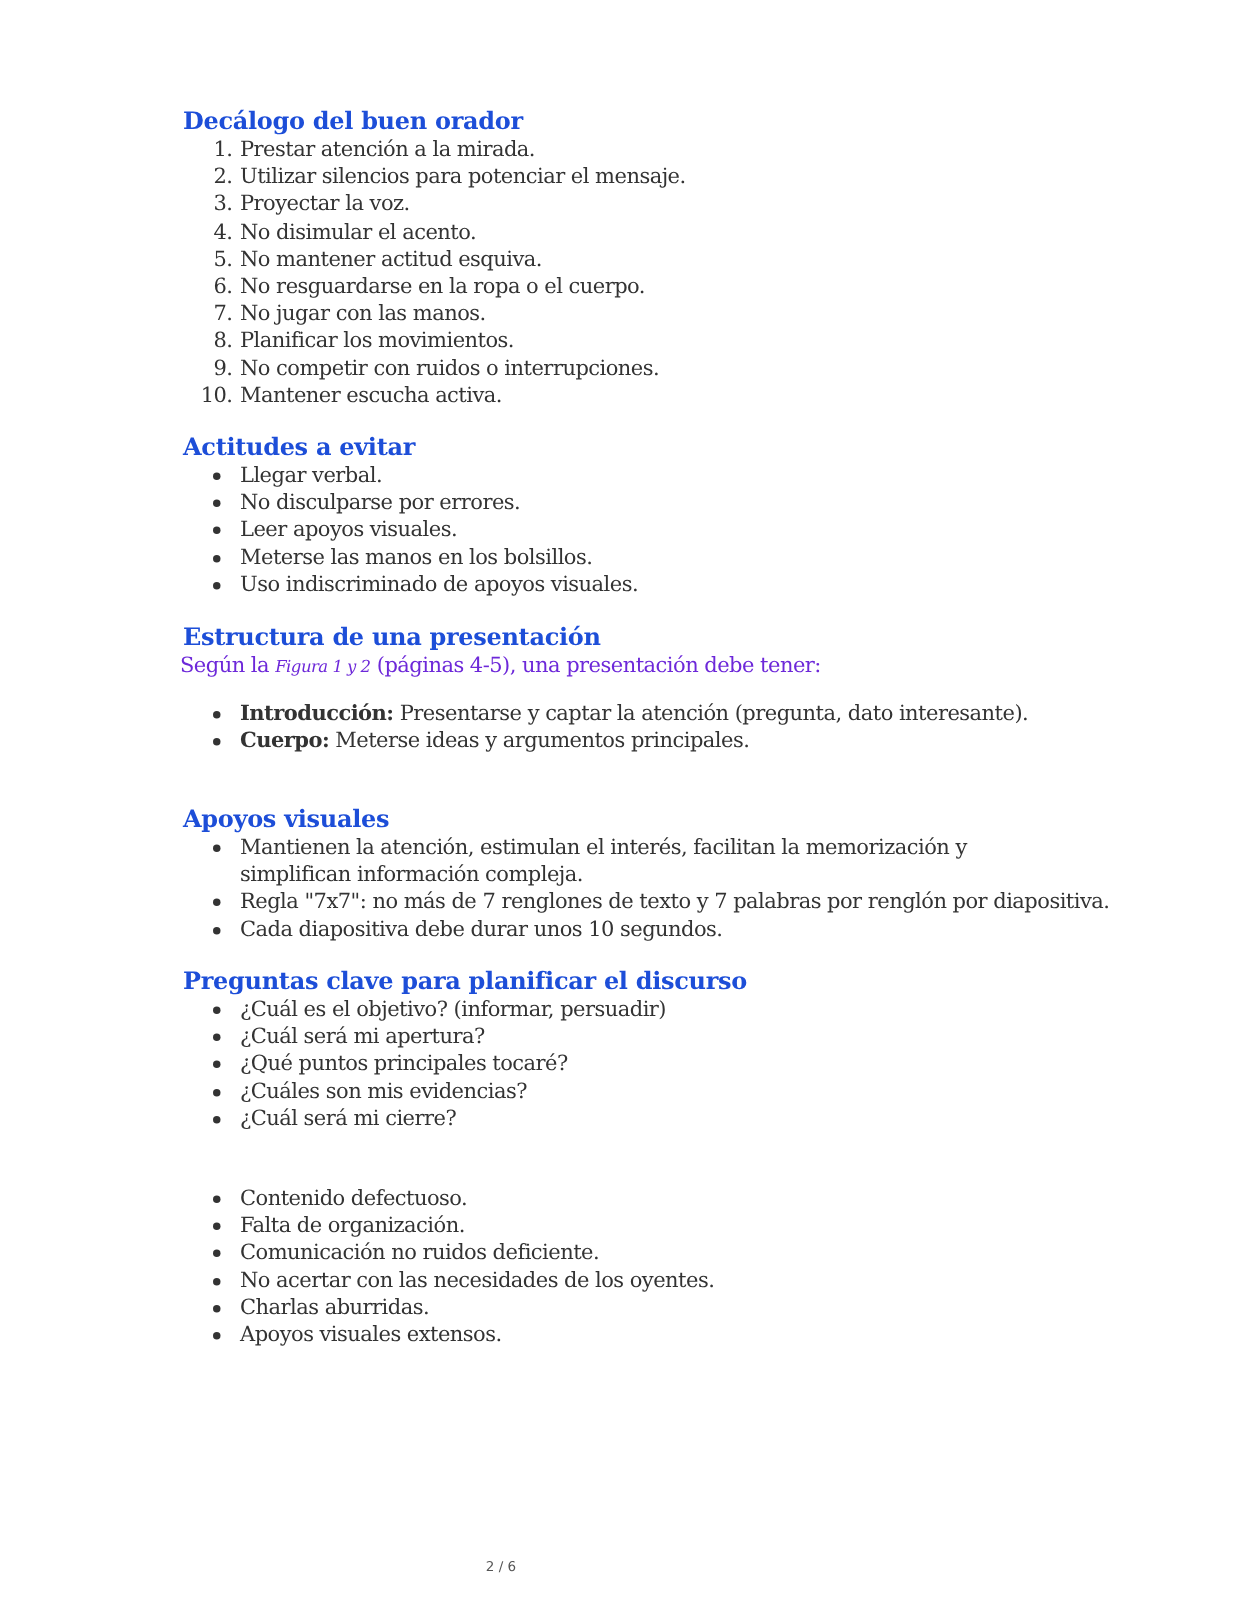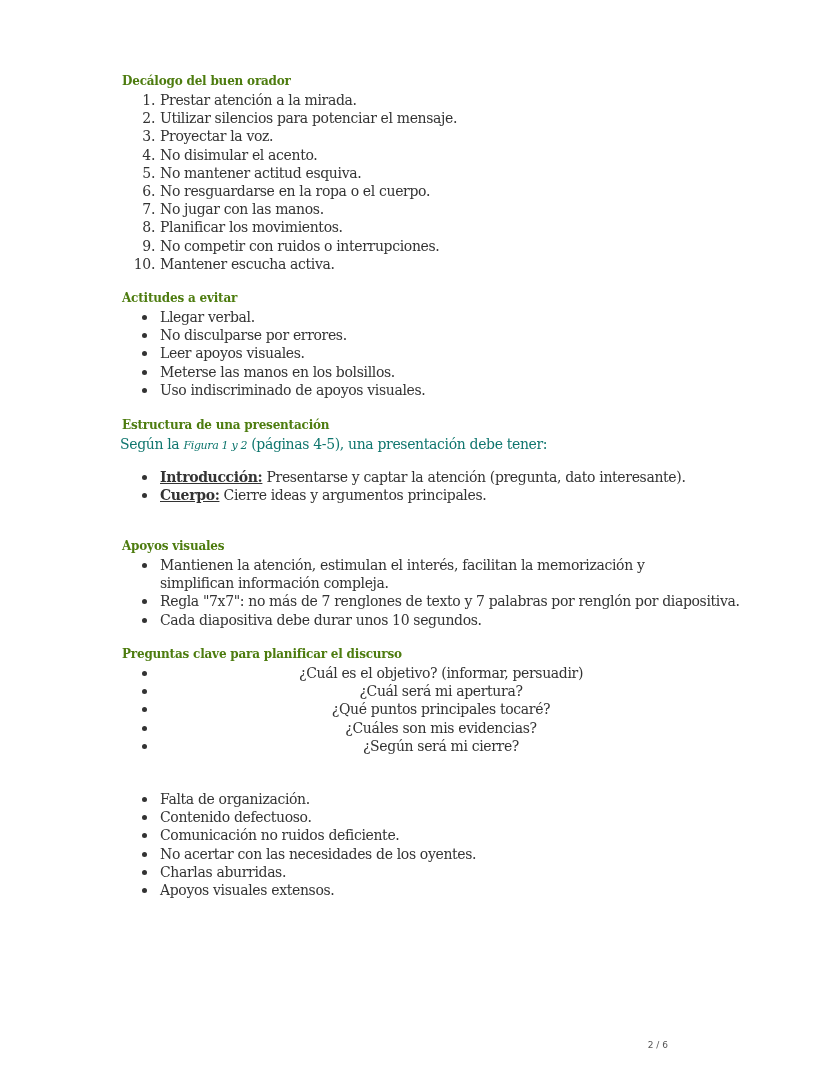--- a/index.html
+++ b/index.html
@@ -23,23 +23,23 @@
       height: 1071px;
     }
     .section {
       position: absolute;
       left: 122px;
       width: 600px;
     }
     .heading {
       font-family: "DejaVu Serif", "Liberation Serif", serif;
       font-weight: bold;
-      font-size: 12px;
+      font-size: 16px;
       line-height: 18px;
-      color: #4d7c0f;
+      color: #1d4ed8;
       margin: 0;
       letter-spacing: -0.2px;
     }
     ol, ul {
       margin: 0;
       padding: 0;
       list-style: none;
     }
     .item {
       position: relative;
@@ -66,39 +66,38 @@
       left: 20px;
       top: 7px;
       width: 5px;
       height: 5px;
       border-radius: 50%;
       background: #333333;
     }
     .para {
       font-size: 14px;
       line-height: 18px;
-      color: #0f766e;
+      color: #6d28d9;
       letter-spacing: -0.35px;
       margin: 0;
       margin-left: -2px;
     }
     .fig-ref {
       font-style: italic;
       font-size: 11px;
     }
     .lead {
       font-weight: bold;
-      text-decoration: underline;
     }
     .footer {
       position: absolute;
       left: 0;
       width: 668px;
       top: 1040px;
-      text-align: right;
+      text-align: center;
       font-family: "DejaVu Sans", "Liberation Sans", sans-serif;
       font-size: 9px;
       color: #555555;
     }
   </style>
 </head>
 <body>
 
 <div class="page">
 
@@ -127,48 +126,48 @@
       <li class="item"><span class="bullet"></span><span>Meterse las manos en los bolsillos.</span></li>
       <li class="item"><span class="bullet"></span><span>Uso indiscriminado de apoyos visuales.</span></li>
     </ul>
   </div>
 
   <div class="section" style="top:416px;">
     <h3 class="heading">Estructura de una presentación</h3>
     <p class="para" style="margin-top:1px;"><span>Según la </span><span class="fig-ref">Figura 1 y 2</span><span> (páginas 4-5), una presentación debe tener:</span></p>
     <ul style="margin-top:13px;">
       <li class="item"><span class="bullet"></span><span class="lead">Introducción:</span><span> Presentarse y captar la atención (pregunta, dato interesante).</span></li>
-      <li class="item"><span class="bullet"></span><span class="lead">Cuerpo:</span><span> Cierre ideas y argumentos principales.</span></li>
+      <li class="item"><span class="bullet"></span><span class="lead">Cuerpo:</span><span> Meterse ideas y argumentos principales.</span></li>
     </ul>
   </div>
 
   <div class="section" style="top:537px; width:600px;">
     <h3 class="heading">Apoyos visuales</h3>
     <ul style="margin-top:1px;">
       <li class="item wrap" style="width:548px;"><span class="bullet"></span><span>Mantienen la atención, estimulan el interés, facilitan la memorización y simplifican información compleja.</span></li>
       <li class="item"><span class="bullet"></span><span>Regla "7x7": no más de 7 renglones de texto y 7 palabras por renglón por diapositiva.</span></li>
       <li class="item"><span class="bullet"></span><span>Cada diapositiva debe durar unos 10 segundos.</span></li>
     </ul>
   </div>
 
   <div class="section" style="top:645px;">
     <h3 class="heading">Preguntas clave para planificar el discurso</h3>
-    <ul style="margin-top:1px;text-align:center;">
+    <ul style="margin-top:1px;">
       <li class="item"><span class="bullet"></span><span>¿Cuál es el objetivo? (informar, persuadir)</span></li>
       <li class="item"><span class="bullet"></span><span>¿Cuál será mi apertura?</span></li>
       <li class="item"><span class="bullet"></span><span>¿Qué puntos principales tocaré?</span></li>
       <li class="item"><span class="bullet"></span><span>¿Cuáles son mis evidencias?</span></li>
-      <li class="item"><span class="bullet"></span><span>¿Según será mi cierre?</span></li>
+      <li class="item"><span class="bullet"></span><span>¿Cuál será mi cierre?</span></li>
     </ul>
   </div>
 
   <div class="section" style="top:789px;">
     <ul style="margin-top:1px;">
+      <li class="item"><span class="bullet"></span><span>Contenido defectuoso.</span></li>
       <li class="item"><span class="bullet"></span><span>Falta de organización.</span></li>
-      <li class="item"><span class="bullet"></span><span>Contenido defectuoso.</span></li>
       <li class="item"><span class="bullet"></span><span>Comunicación no ruidos deficiente.</span></li>
       <li class="item"><span class="bullet"></span><span>No acertar con las necesidades de los oyentes.</span></li>
       <li class="item"><span class="bullet"></span><span>Charlas aburridas.</span></li>
       <li class="item"><span class="bullet"></span><span>Apoyos visuales extensos.</span></li>
     </ul>
   </div>
 
   <div class="footer">2 / 6</div>
 
 </div>

